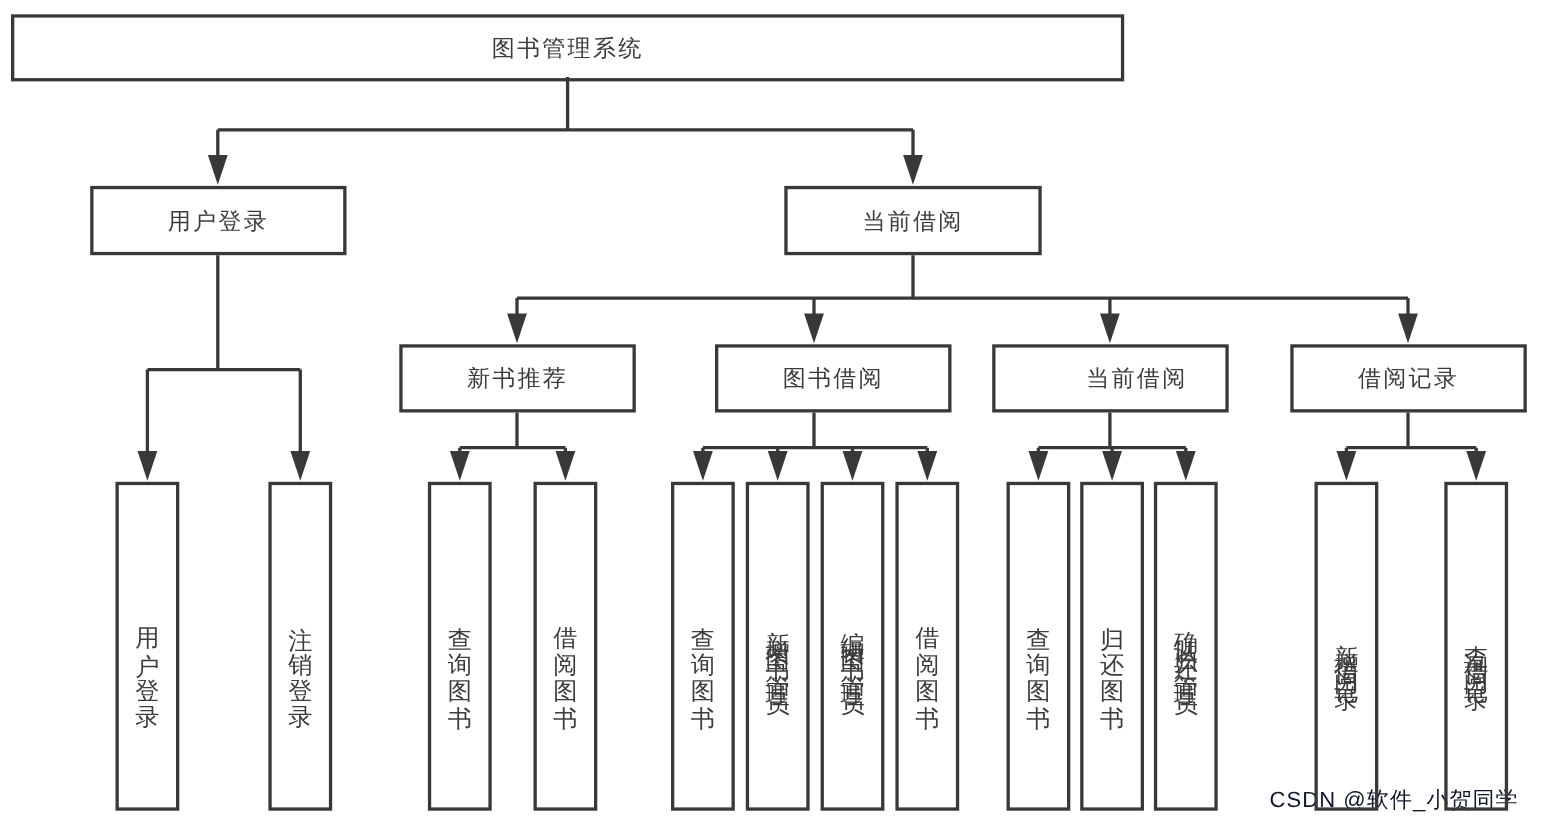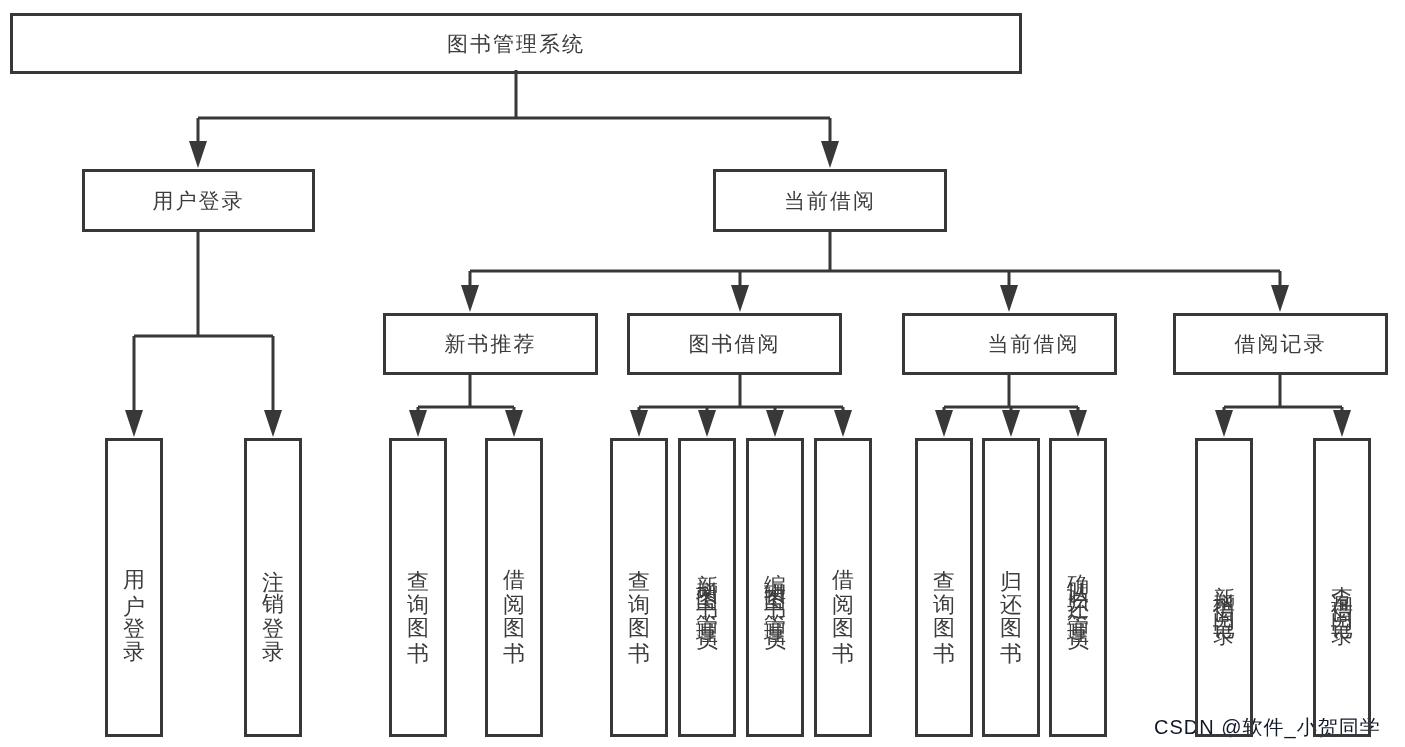--- a/index.html
+++ b/index.html
@@ -68,24 +68,24 @@
     <span>图书管理系统</span>
   </div>
 
   <div class="box hbox" style="left:82px;top:169px;width:233px;height:63px;">
     <span>用户登录</span>
   </div>
   <div class="box hbox" style="left:713px;top:169px;width:234px;height:63px;">
     <span>当前借阅</span>
   </div>
 
-  <div class="box hbox" style="left:363px;top:313px;width:215px;height:62px;margin-left:20px;">
+  <div class="box hbox" style="left:363px;top:313px;width:215px;height:62px;">
     <span>新书推荐</span>
   </div>
-  <div class="box hbox" style="left:627px;top:313px;width:215px;height:62px;">
+  <div class="box hbox" style="left:650px;top:313px;width:215px;height:62px;">
     <span>图书借阅</span>
   </div>
   <div class="box hbox" style="left:902px;top:313px;width:215px;height:62px;padding-left:48px;">
     <span>当前借阅</span>
   </div>
   <div class="box hbox" style="left:1173px;top:313px;width:215px;height:62px;">
     <span>借阅记录</span>
   </div>
 
   <div class="box vbox vshort" style="left:105px;top:438px;width:58px;height:299px;">

